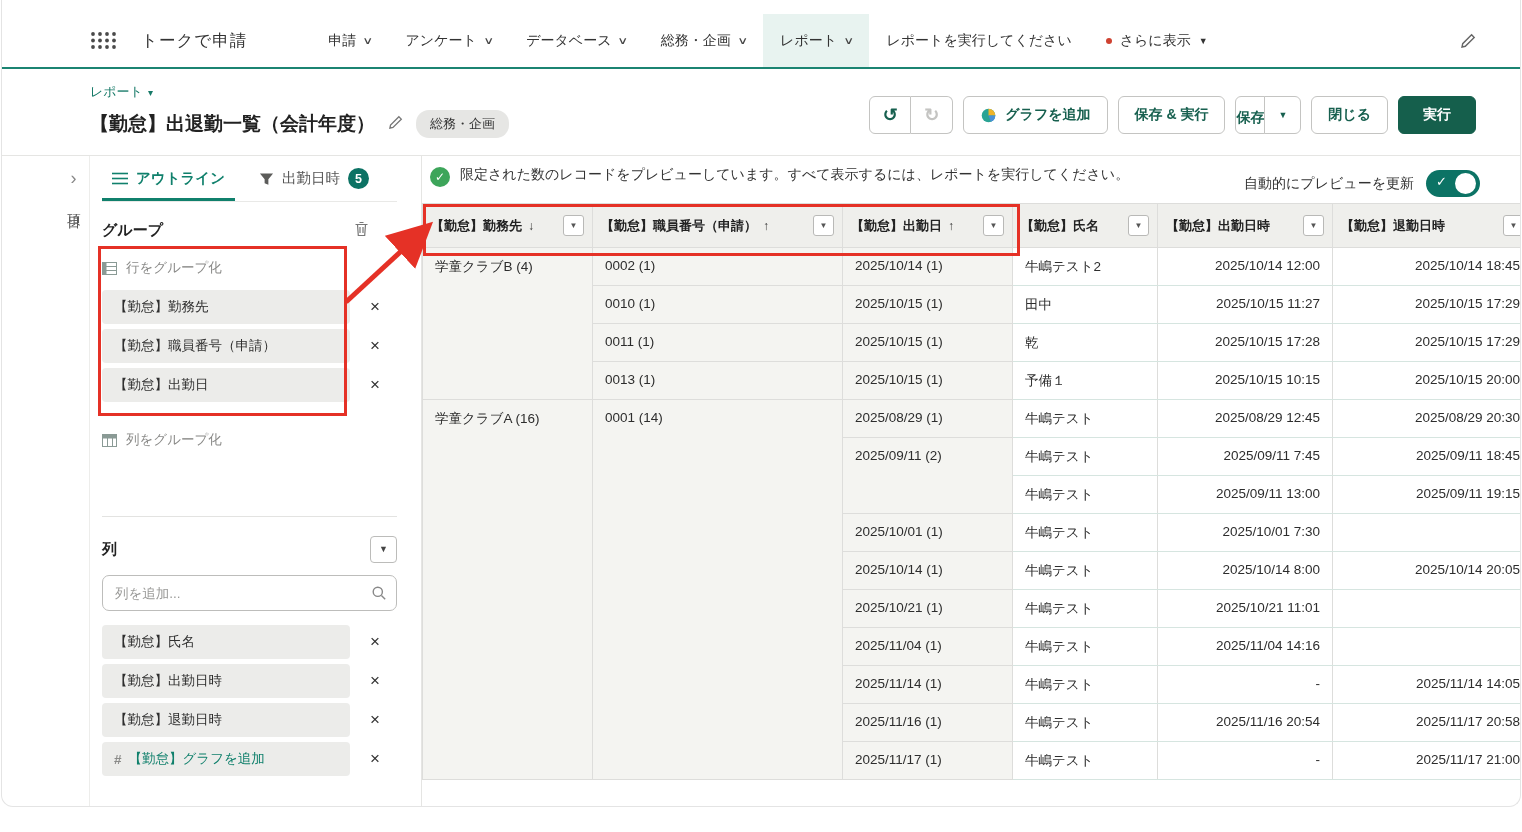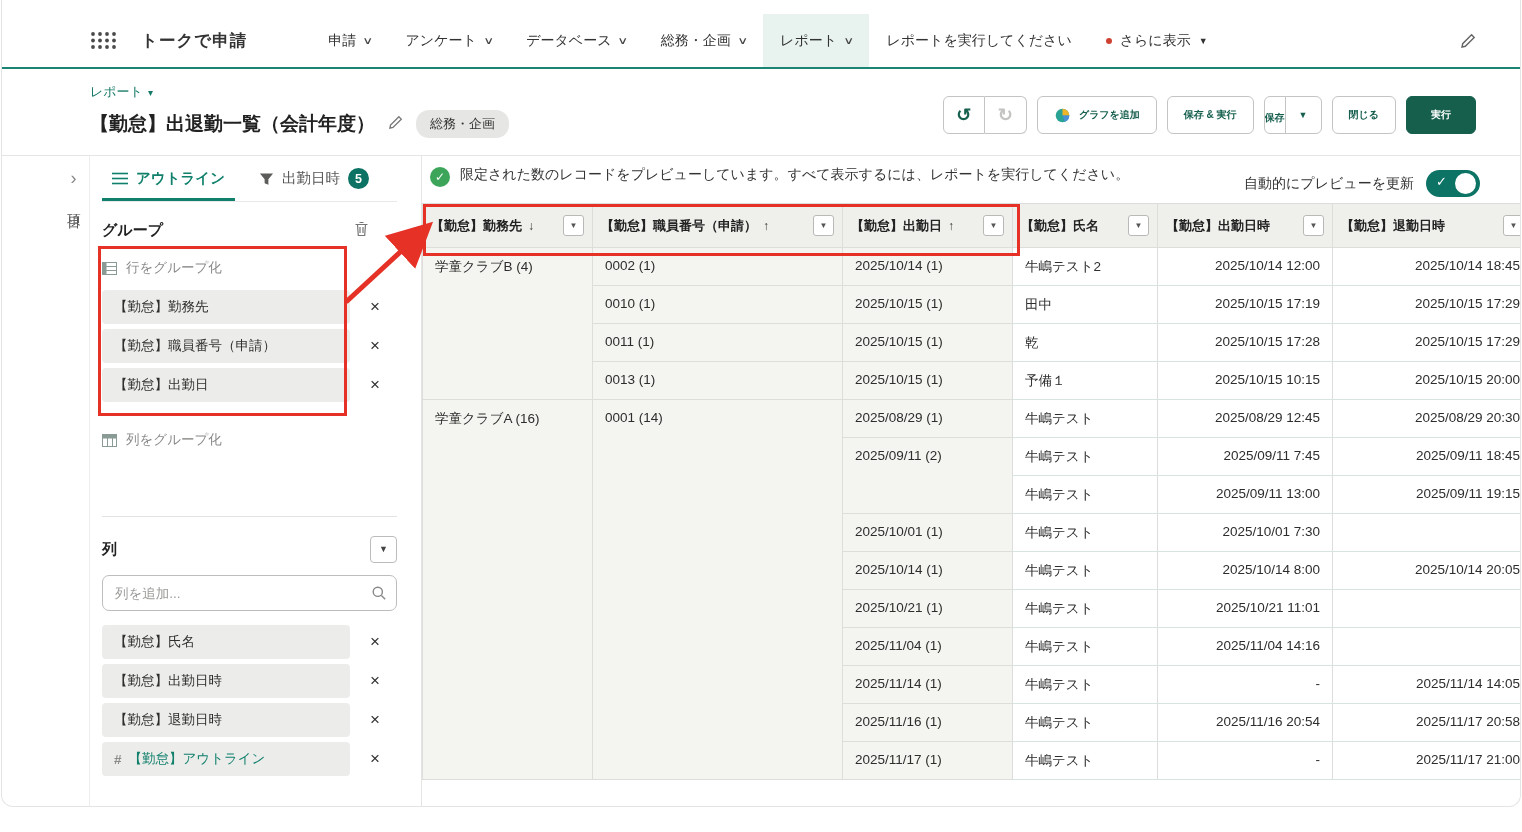--- a/index.html
+++ b/index.html
@@ -15,21 +15,21 @@
   }
 
   
   .topnav {
     position:absolute; top:0; left:0; right:0; height:69px;
     display:flex; align-items:stretch; padding:14px 44px 0 88px;
     border-bottom:2px solid #1b8472;
   }
   .topnav > * { display:flex; align-items:center; }
   .app-grid { margin-right:24px; }
-  .app-title { font-size:16.5px; font-weight:700; margin-right:64px; letter-spacing:1px; white-space:nowrap; }
+  .app-title { font-size:16.5px; font-weight:400; margin-right:64px; letter-spacing:1px; white-space:nowrap; }
   #nav-items { display:flex; align-items:stretch; }
   .nav-item { display:flex; align-items:center; gap:8px; padding:0 17px; font-size:14px; cursor:pointer; white-space:nowrap; }
   .nav-item .chev { font-size:10px; color:#444; transform:scaleX(1.5); }
   .nav-item .chev.solid { transform:none; font-size:9px; color:#333; }
   .nav-item.active { background:#e8f3f0; }
   .nav-item .dot { width:6px; height:6px; border-radius:50%; background:#cf4231; }
   .nav-edit { margin-left:auto; }
 
   
   .header2 {
@@ -37,21 +37,21 @@
     border-bottom:1px solid #e5e5e3; padding:12px 44px 0 88px;
   }
   .breadcrumb { color:#177a68; font-size:13px; display:flex; gap:5px; align-items:center; width:max-content; cursor:pointer; }
   .bc-caret { font-size:10px; }
   .title-row { display:flex; align-items:center; gap:13px; margin-top:9px; }
   h1 { font-size:19px; font-weight:700; color:#222; white-space:nowrap; }
   .badge { background:#e6e6e4; border-radius:13px; padding:5px 14px; font-size:13px; color:#333; white-space:nowrap; }
   .actions { position:absolute; top:25px; right:44px; display:flex; gap:10px; align-items:center; }
   .btn {
     height:38px; border:1px solid #c4c4c2; border-radius:6px; background:#fff;
-    color:#17604f; font-size:10px; font-weight:600;
+    color:#17604f; font-size:14px; font-weight:600;
     display:flex; align-items:center; gap:8px; padding:0 16px; cursor:pointer; white-space:nowrap;
   }
   .icon-btn { width:42px; justify-content:center; padding:0; font-size:18px; }
   .undo-group { display:flex; }
   .undo-group .icon-btn:first-child { border-radius:6px 0 0 6px; }
   .undo-group .icon-btn:last-child  { border-radius:0 6px 6px 0; border-left:none; color:#c4c4c2; }
   .split { display:flex; }
   .split .btn.main { border-radius:6px 0 0 6px; }
   .split .btn.dd { border-radius:0 6px 6px 0; margin-left:-1px; padding:0 13px; font-size:9px; }
   .btn.run { background:#155f4c; border-color:#155f4c; color:#fff; padding:0 24px; font-weight:700; }
@@ -340,21 +340,21 @@
           <div class="chip-row">
     <div class="chip">
 
       <span class="chip-label">【勤怠】退勤日時</span>
     </div>
     <span class="x">×</span>
   </div>
           <div class="chip-row numeric">
     <div class="chip">
       <span class="hash">#</span>
-      <span class="chip-label">【勤怠】アウトライン</span>
+      <span class="chip-label">【勤怠】グラフを追加</span>
     </div>
     <span class="x">×</span>
   </div>
         </div>
     </aside>
 
     <main class="main">
       <div class="banner">
         <span class="check-badge">✓</span>
         <p>限定された数のレコードをプレビューしています。すべて表示するには、レポートを実行してください。</p>
@@ -429,21 +429,21 @@
                 <td class="c1">0002 (1)</td>
                 <td class="c2">2025/10/14 (1)</td>
                 <td class="c3">牛嶋テスト2</td>
                 <td class="c4">2025/10/14 12:00</td>
                 <td class="c5">2025/10/14 18:45</td>
               </tr>
               <tr>
                 <td class="c1">0010 (1)</td>
                 <td class="c2">2025/10/15 (1)</td>
                 <td class="c3">田中</td>
-                <td class="c4">2025/10/15 17:19</td>
+                <td class="c4">2025/10/15 11:27</td>
                 <td class="c5">2025/10/15 17:29</td>
               </tr>
               <tr>
                 <td class="c1">0011 (1)</td>
                 <td class="c2">2025/10/15 (1)</td>
                 <td class="c3">乾</td>
                 <td class="c4">2025/10/15 17:28</td>
                 <td class="c5">2025/10/15 17:29</td>
               </tr>
               <tr>

